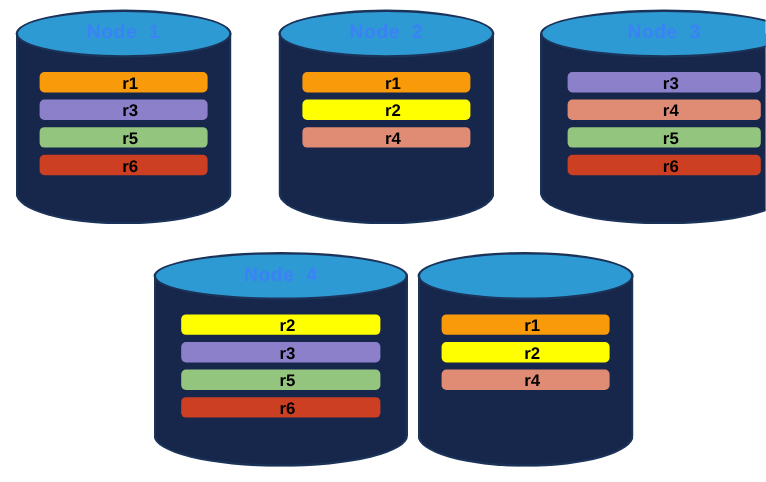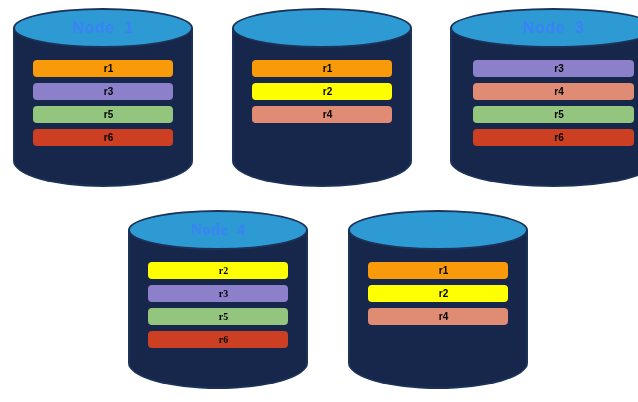--- a/index.html
+++ b/index.html
@@ -80,21 +80,21 @@
     z-index: 2;
   }
   .record-bar {
     width: 78%;
     height: 17px;
     border-radius: 4px;
     display: flex;
     align-items: center;
     justify-content: center;
     color: #000000;
-    font-size: 10px;
+    font-size: 14px;
     font-weight: bold;
     line-height: 1;
     box-sizing: border-box;
     padding-left: 11px;
   }
 </style>
 </head>
 <body>
 
 <div id="canvas">
@@ -109,40 +109,41 @@
         <div class="record-bar" style="background: rgb(141, 128, 202);">r3</div>
         <div class="record-bar" style="background: rgb(147, 197, 126);">r5</div>
         <div class="record-bar" style="background: rgb(204, 63, 34);">r6</div>
       </div>
     </div>
     <div class="node" style="left: 232px; top: 8px; width: 180px; height: 179px; --top: #2E9AD4; --body: #17264B; --edge: #1C3359;">
       <div class="cyl">
         <div class="cyl-body"></div>
         <div class="cyl-top"></div>
       </div>
+      <div class="node-title">Node  2</div>
       <div class="records">
         <div class="record-bar" style="background: rgb(248, 154, 9);">r1</div>
         <div class="record-bar" style="background: rgb(255, 255, 0);">r2</div>
         <div class="record-bar" style="background: rgb(224, 139, 115);">r4</div>
       </div>
     </div>
     <div class="node" style="left: 450px; top: 8px; width: 207px; height: 179px; --top: #2E9AD4; --body: #17264B; --edge: #1C3359;">
       <div class="cyl">
         <div class="cyl-body"></div>
         <div class="cyl-top"></div>
       </div>
       <div class="node-title">Node  3</div>
       <div class="records">
         <div class="record-bar" style="background: rgb(141, 128, 202);">r3</div>
         <div class="record-bar" style="background: rgb(224, 139, 115);">r4</div>
         <div class="record-bar" style="background: rgb(147, 197, 126);">r5</div>
         <div class="record-bar" style="background: rgb(204, 63, 34);">r6</div>
       </div>
     </div>
-    <div class="node" style="left: 128px; top: 210px; width: 180px; height: 179px; font-family: Liberation Serif, serif; --top: #2E9AD4; --body: #17264B; --edge: #1C3359;">
+    <div class="node" style="left: 128px; top: 210px; width: 212px; height: 179px; --top: #2E9AD4; --body: #17264B; --edge: #1C3359;">
       <div class="cyl">
         <div class="cyl-body"></div>
         <div class="cyl-top"></div>
       </div>
       <div class="node-title">Node  4</div>
       <div class="records">
         <div class="record-bar" style="background: rgb(255, 255, 0);">r2</div>
         <div class="record-bar" style="background: rgb(141, 128, 202);">r3</div>
         <div class="record-bar" style="background: rgb(147, 197, 126);">r5</div>
         <div class="record-bar" style="background: rgb(204, 63, 34);">r6</div>

